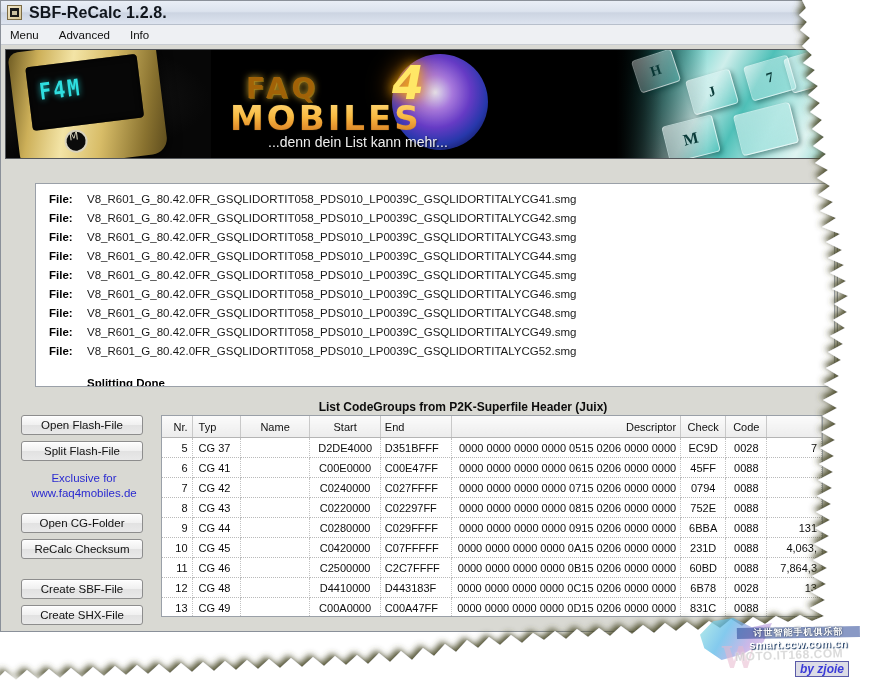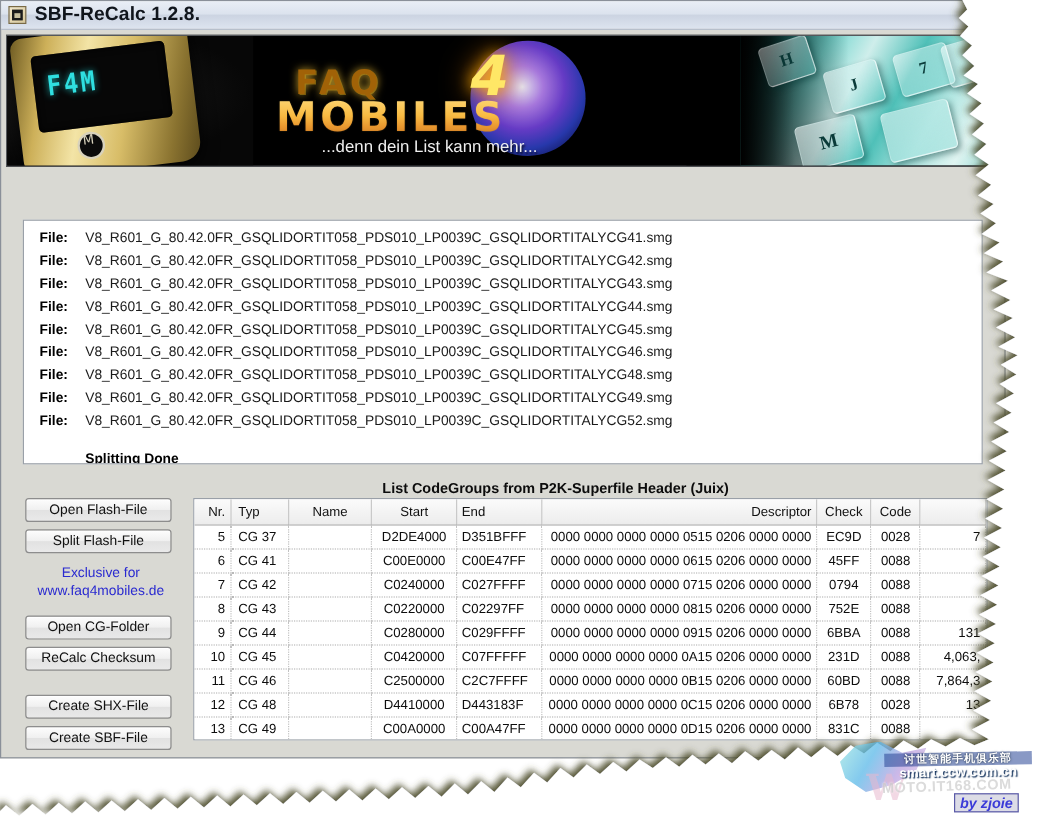--- a/index.html
+++ b/index.html
@@ -172,21 +172,21 @@
     text-align:center;
   }
   #split-label{
     position:absolute;left:4px;top:166px;width:760px;height:16px;
     line-height:16px;
     margin-top:42px;
   }
 
   
   #logpanel{
-    position:absolute;left:18px;top:182px;width:800px;height:204px;
+    position:absolute;left:34px;top:182px;width:800px;height:204px;
     background:#ffffff;
     border:1px solid #9aa0a8;
     box-sizing:border-box;
     overflow:hidden;
   }
   .log-row{
     display:flex;align-items:baseline;
     height:19px;line-height:19px;
     padding-left:13px;
     font-size:11.5px;
@@ -319,20 +319,25 @@
 </head>
 <body>
 
 <div id="window">
 
   <div id="titlebar">
     <div id="app-icon"></div>
     <div id="title-text">SBF-ReCalc 1.2.8.</div>
   </div>
 
+  <div id="menubar">
+    <div class="menu-item">Menu</div>
+    <div class="menu-item">Advanced</div>
+    <div class="menu-item">Info</div>
+  </div>
 
   <div id="banner">
     <div id="phone-area">
       <div id="phone-body">
         <div id="phone-screen">
           <div id="f4m-logo">F4M</div>
         </div>
         <div id="moto-bat"></div>
       </div>
     </div>
@@ -404,22 +409,22 @@
   <div id="sidebar">
     <div class="btn">Open Flash-File</div>
     <div class="btn">Split Flash-File</div>
     <div id="exclusive">
       <div>Exclusive for</div>
       <div>www.faq4mobiles.de</div>
     </div>
     <div class="btn">Open CG-Folder</div>
     <div class="btn">ReCalc Checksum</div>
     <div class="sb-gap"></div>
+    <div class="btn">Create SBF-File</div>
     <div class="btn">Create SHX-File</div>
-    <div class="btn">Create SBF-File</div>
   </div>
 
   <div id="table-wrap">
     <table>
       <thead>
         <tr>
           <th class="c-nr">Nr.</th>
           <th class="c-typ">Typ</th>
           <th class="c-name">Name</th>
           <th class="c-start">Start</th>

